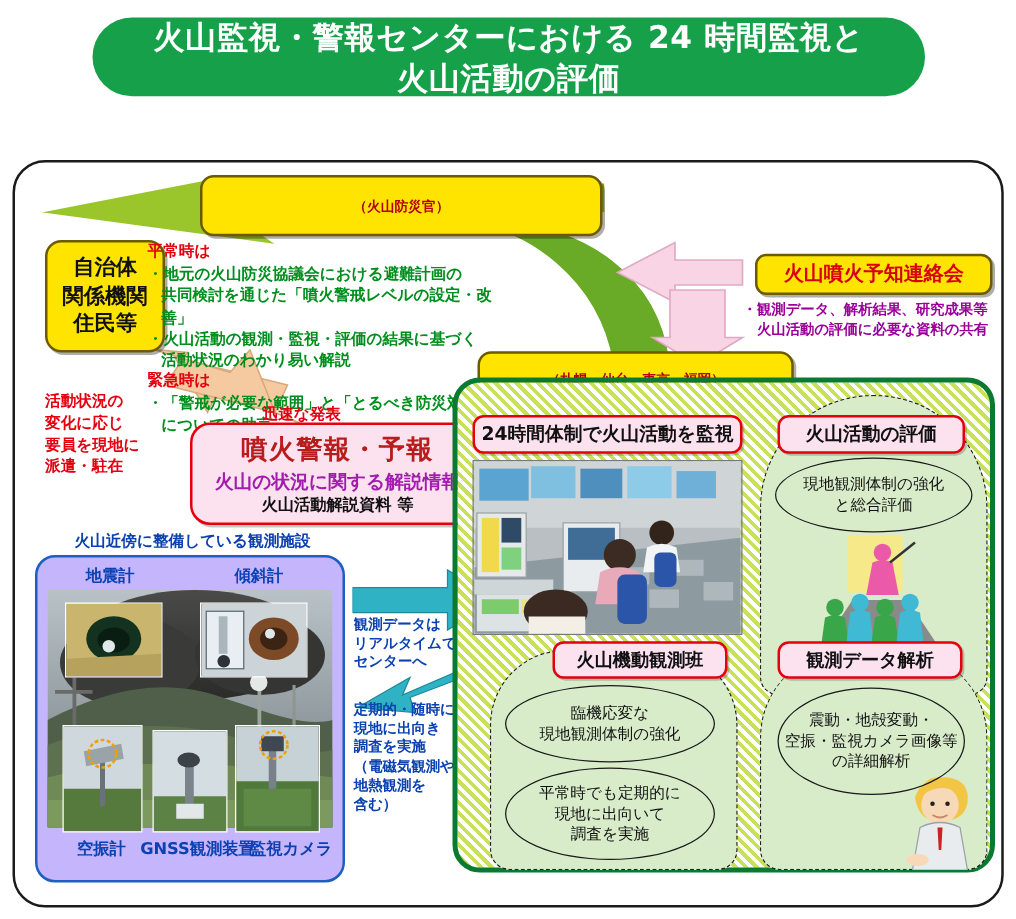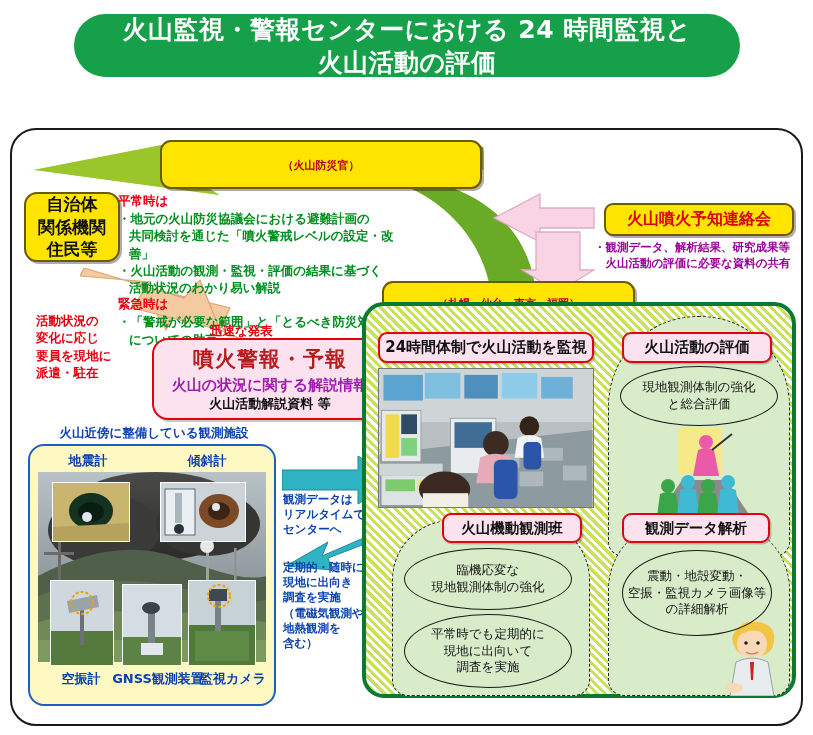--- a/index.html
+++ b/index.html
@@ -51,21 +51,21 @@
 
   
   #box-local-office{
     left:160px;top:140px;width:322px;height:49px;
   }
   #box-local-office .main{font-size:17px;letter-spacing:0px;}
   #box-local-office .sub{font-size:11px;margin-top:1px;color:#b3000c;}
 
   
   #box-municipality{
-    left:24px;top:192px;width:96px;height:70px;
+    left:36px;top:192px;width:96px;height:90px;
     border-radius:13px;
   }
   #box-municipality .blk{font-size:17px;line-height:1.35;}
 
   
   #box-yochiren{
     left:604px;top:203px;width:190px;height:33px;
     border-radius:9px;
   }
   #box-yochiren .main{font-size:16px;}
@@ -135,21 +135,21 @@
     display:flex;flex-direction:column;align-items:center;justify-content:center;
     box-sizing:border-box;text-align:center;
   }
   #box-eruption-warning .hl{font-size:21px;font-weight:bold;color:#b91c1c;letter-spacing:1px;}
   #box-eruption-warning .l2{font-size:15px;font-weight:bold;color:#a21caf;margin-top:3px;}
   #box-eruption-warning .l3{font-size:13px;font-weight:bold;color:#111;}
 
   
   #panel-facilities{
     left:28px;top:444px;width:248px;height:262px;
-    background:#fef9c3;border:2.5px solid #1d5fbf;border-radius:16px;
+    background:#c4b5fd;border:2.5px solid #1d5fbf;border-radius:16px;
     box-sizing:border-box;
     padding-left:22px;
   }
   #panel-facilities-title{
     left:44px;top:425px;width:220px;text-align:center;
     color:#0b41b0;font-weight:bold;font-size:12.5px;
   }
   .photolabel{color:#0b41b0;font-weight:bold;font-size:13px;text-align:center;}
   .ph-border{border:1.5px solid #ffffff;}
 

